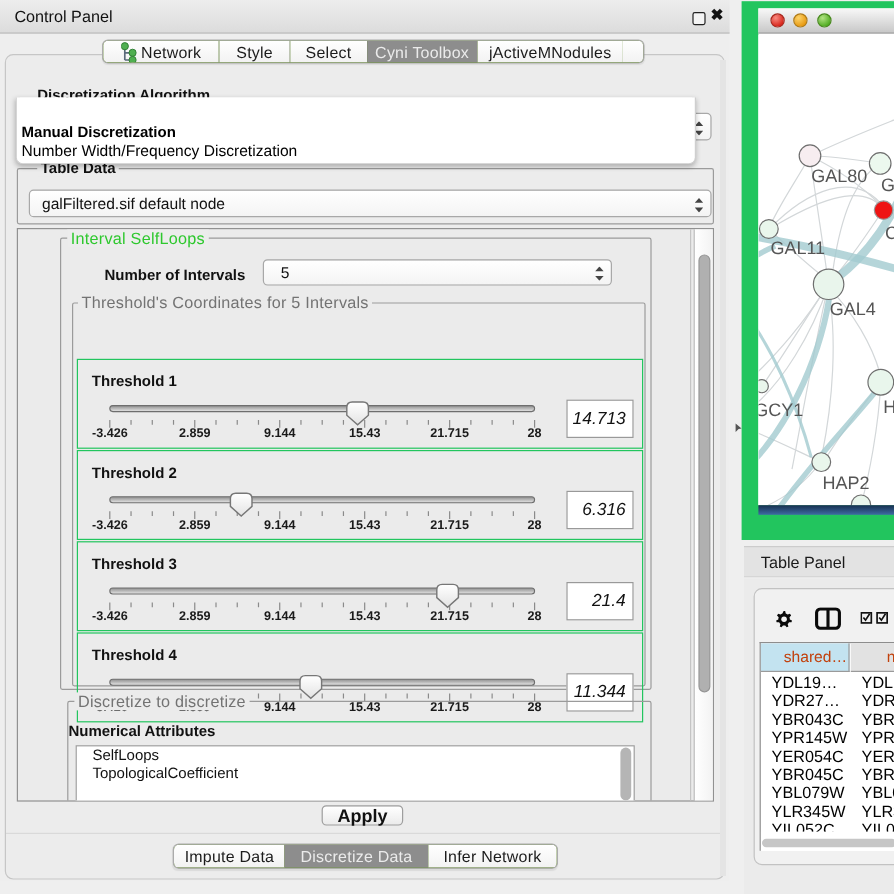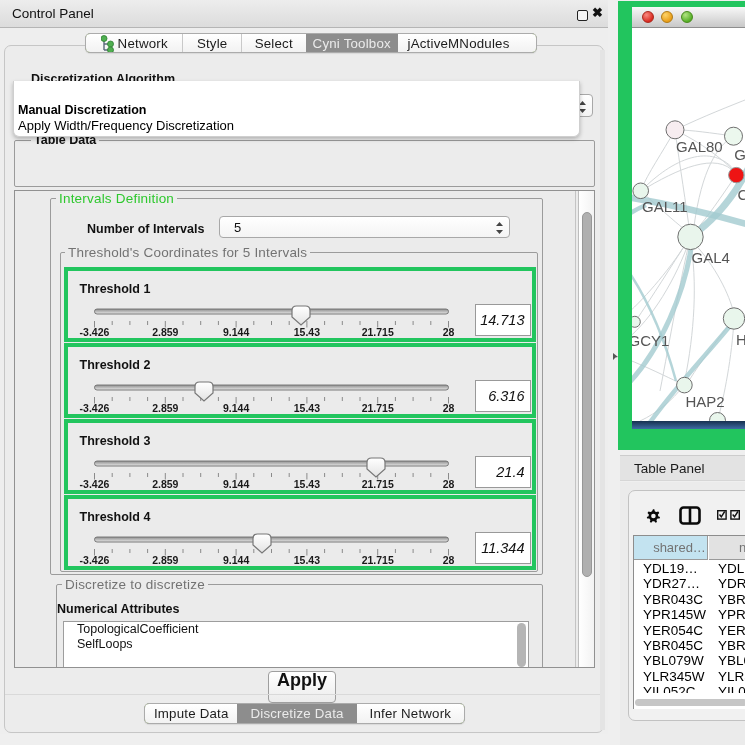--- a/index.html
+++ b/index.html
@@ -40,45 +40,45 @@
 #popup .hint { position:absolute; left:0; width:100%; top:7px; text-align:center; font-size:12.5px; color:#a5a5a5; }
 #popup .it1 { position:absolute; left:4px; top:22px; font-size:12.5px; font-weight:bold; color:#000; }
 #popup .it2 { position:absolute; left:4px; top:37px; font-size:13px; color:#000; }
 
 #scrollpane { position:absolute; left:14px; top:190px; width:581px; height:478px;
   border:1px solid #919191; background:#ebebeb; overflow:hidden; }
 #innerline { position:absolute; left:560px; top:0; width:1px; height:478px; background:#c4c4c4; }
 #vsb { position:absolute; left:563px; top:0; width:17px; height:478px; background:linear-gradient(90deg,#ffffff,#f2f2f2); border-left:1px solid #bdbdbd; }
 #vsb .thumb { position:absolute; left:3px; top:21px; width:10px; height:365px; background:#b0b0b0; border:1px solid #979797; border-radius:6px; }
 
-.tbox { position:absolute; left:48.5px; width:472px; height:75px; border:4px solid #22c55e; }
+.tbox { position:absolute; left:48.5px; width:472px; height:75px; border:1px solid #22c55e;margin-top:32px; }
 .tbox .lab { position:absolute; left:12px; top:11px; font-weight:bold; font-size:12.5px; color:#111; }
 .tbox svg.sld { position:absolute; left:0; top:0; }
 .vfield { position:absolute; left:407px; top:33px; width:56px; height:32px; background:#ffffff; border:1px solid #999999;
   font-size:14.5px; color:#111; text-align:right; padding-right:5px; line-height:30px;font-style:italic; }
 
 #attrlist { position:absolute; left:48px; top:430px; width:466px; height:48px; background:#ffffff; border:1px solid #9d9d9d; font-size:12.5px; color:#111; }
 #attrlist div { padding-left:13px; height:15px; line-height:15px; }
 #attrlist .lsb { position:absolute; right:2px; top:1px; width:9px; height:44px; background:#b5b5b5; border-radius:5px; padding:0;}
 
-#apply { position:absolute; left:268px; top:671px; width:68px; height:32px; background:linear-gradient(#ffffff,#ebebeb);
-  border:1px solid #9e9e9e; border-radius:4px; font-size:18px; font-weight:bold; color:#111; text-align:center; line-height:17px; }
+#apply { position:absolute; left:268px; top:671px; width:68px; height:17px; background:linear-gradient(#ffffff,#ebebeb);
+  border:1px solid #9e9e9e; border-radius:4px; font-size:15px; font-weight:bold; color:#111; text-align:center; line-height:17px; }
 
 #bluewin { position:absolute; left:618px; top:1px; width:127px; height:449px; background:#22c55e; }
 #macwin { position:absolute; left:14px; top:6px; width:113px; height:414px; background:#ffffff; }
 #mactb { position:absolute; left:0; top:0; width:113px; height:21px; background:linear-gradient(#f8f8f8,#c8c8c8); border-bottom:1px solid #8e8e8e; }
 .light { position:absolute; top:4px; width:12px; height:12px; border-radius:50%; }
 #canvas { position:absolute; left:0; top:21.5px; width:113px; height:392.5px; background:#ffffff; overflow:hidden; }
 #canvshadow { position:absolute; left:14px; top:420px; width:113px; height:8px; background:linear-gradient(#16304f,#3e6ba3); }
 #tphead { position:absolute; left:620px; top:455px; width:125px; height:26px; background:#e3e3e3; border-top:1px solid #cccccc; border-bottom:1px solid #d6d6d6;}
 #tphead span { position:absolute; left:14px; top:5px; font-size:13.5px; color:#1a1a1a; }
 #tpbg { position:absolute; left:620px; top:482px; width:125px; height:263px; background:#ebebeb; }
 #tpanel { position:absolute; left:628px; top:490px; width:125px; height:231px; background:#f1f1f1; border:1px solid #c2c2c2; border-radius:7px; }
 #ttable { position:absolute; left:4px; top:44px; width:113px; height:174px; background:#ffffff; border-left:1px solid #8d8d8d; border-top:1px solid #8d8d8d; overflow:hidden; }
-.hcell { position:absolute; top:0; height:24px; font-size:13px; color:#737373; }
+.hcell { position:absolute; top:0; height:24px; font-size:13px; color:#c2410c; }
 .trow { position:absolute; font-size:13.5px; color:#000; white-space:nowrap; }
 </style>
 </head>
 <body>
 <div id="page">
 
   <div id="win">
     <div id="panel"></div>
     <div id="titlebar">
         <span class="t">Control Panel</span>
@@ -110,30 +110,37 @@
     <div class="boldlab" style="left:31px; top:72px;">Discretization Algorithm</div>
     <div class="combo" style="left:560px; top:94px; width:33px; height:23px;">
       <svg class="upd" width="9" height="12" viewBox="0 0 9 12">
         <path d="M4.5 0 L8 4 L1 4 Z" fill="#444"></path>
           <path d="M4.5 12 L8 8 L1 8 Z" fill="#444"></path>
       </svg>
     </div>
 
     <div class="group" style="left:14px; top:140px; width:581px; height:47px;"></div>
     <div class="boldlab" style="left:31px; top:133px; background:#ececec; padding:0 3px; z-index:2;">Table Data</div>
+    <div class="combo" style="left:24px; top:158px; width:569px; height:23px;">
+      <span class="ctext">galFiltered.sif default node</span>
+      <svg class="upd" width="9" height="12" viewBox="0 0 9 12">
+        <path d="M4.5 0 L8 4 L1 4 Z" fill="#444"></path>
+          <path d="M4.5 12 L8 8 L1 8 Z" fill="#444"></path>
+      </svg>
+    </div>
 
     <div id="popup">
       <div class="it1">Manual Discretization</div>
-      <div class="it2">Apply Width/Frequency Discretization</div>
+      <div class="it2">Number Width/Frequency Discretization</div>
     </div>
 
     <div id="scrollpane">
 
       <div class="group" style="left:35px; top:7px; width:493px; height:377px;"></div>
-      <div class="gtitle green" style="left:41px; top:0px;">Intervals Definition</div>
+      <div class="gtitle green" style="left:41px; top:0px;">Interval SelfLoops</div>
       <div class="boldlab" style="left:72px; top:31px;">Number of Intervals</div>
       <div class="combo" style="left:204px; top:25px; width:291px; height:22px;">
         <span class="ctext" style="left:14px; top:2.5px;">5</span>
         <svg class="upd" width="9" height="12" viewBox="0 0 9 12">
           <path d="M4.5 0 L8 4 L1 4 Z" fill="#444"></path>
             <path d="M4.5 12 L8 8 L1 8 Z" fill="#444"></path>
         </svg>
       </div>
 
       <div class="group" style="left:45px; top:61px; width:478px; height:320px;"></div>
@@ -241,22 +248,22 @@
             <text x="380.5" y="64.5" font-size="10.5" font-weight="bold" fill="#1a1a1a" text-anchor="middle" font-family="Liberation Sans, sans-serif">28</text>
             <path d="M185.0 39.5 Q185.0 35 189.5 35 L198.5 35 Q203.0 35 203.0 39.5 L203.0 46 L194.0 54 L185.0 46 Z" fill="url(#th194)" stroke="#777777" stroke-width="1.2"></path>
           </svg>
         <div class="vfield">11.344</div>
       </div>
 
       <div class="group" style="left:41px; top:393px; width:487px; height:90px;"></div>
       <div class="gtitle blue" style="left:47px; top:386px; background:#ebebeb;">Discretize to discretize</div>
       <div class="boldlab" style="left:42px; top:411px;">Numerical Attributes</div>
       <div id="attrlist">
+        <div>SelfLoops</div>
         <div>TopologicalCoefficient</div>
-        <div>SelfLoops</div>
         <div class="lsb"></div>
       </div>
 
       <div id="innerline"></div>
       <div id="vsb">
           <div class="thumb"></div>
         </div>
     </div>
 
     <div id="apply">Apply</div>

